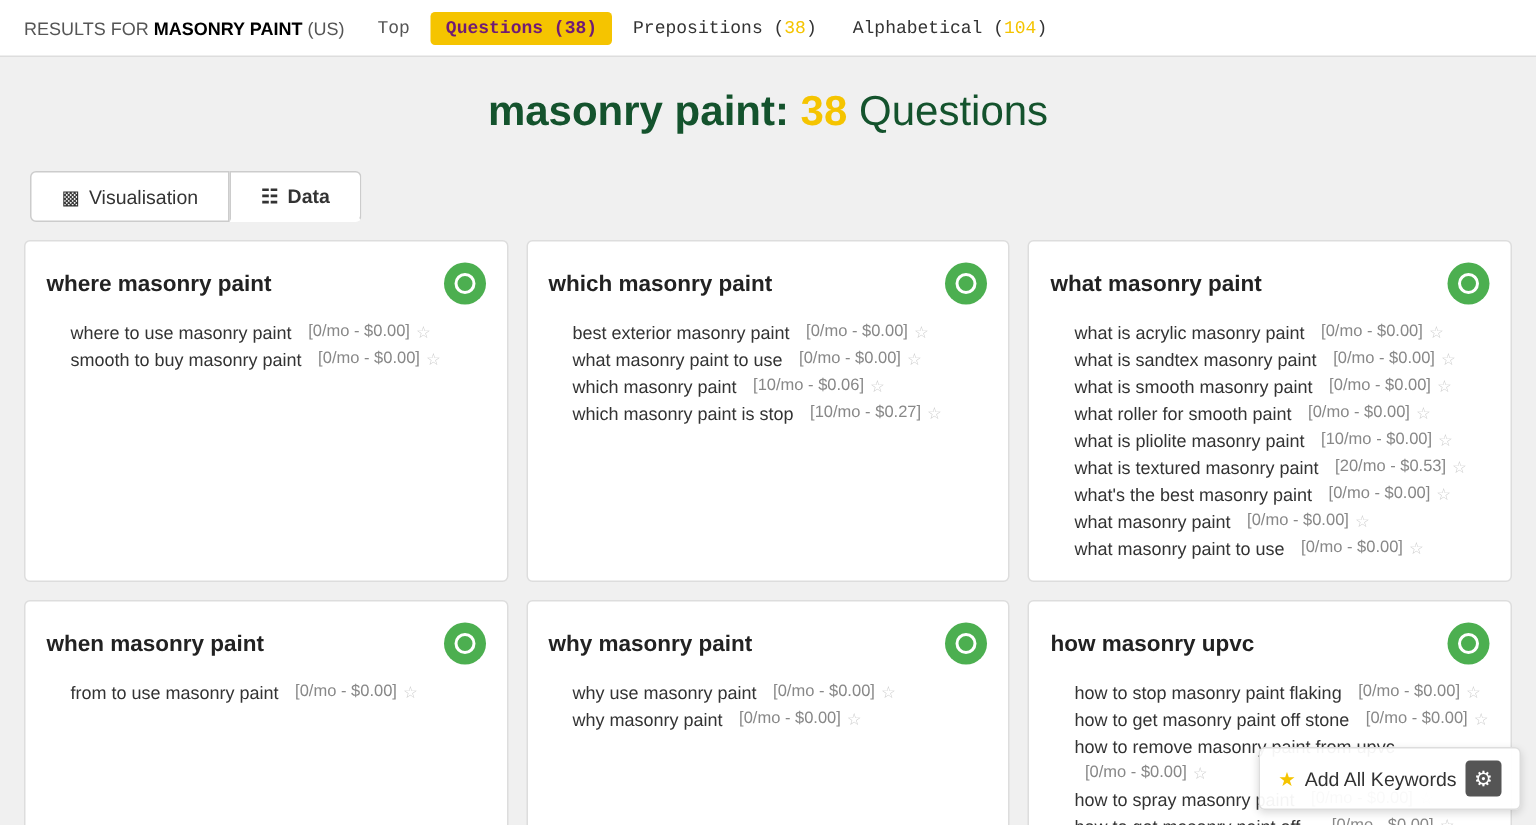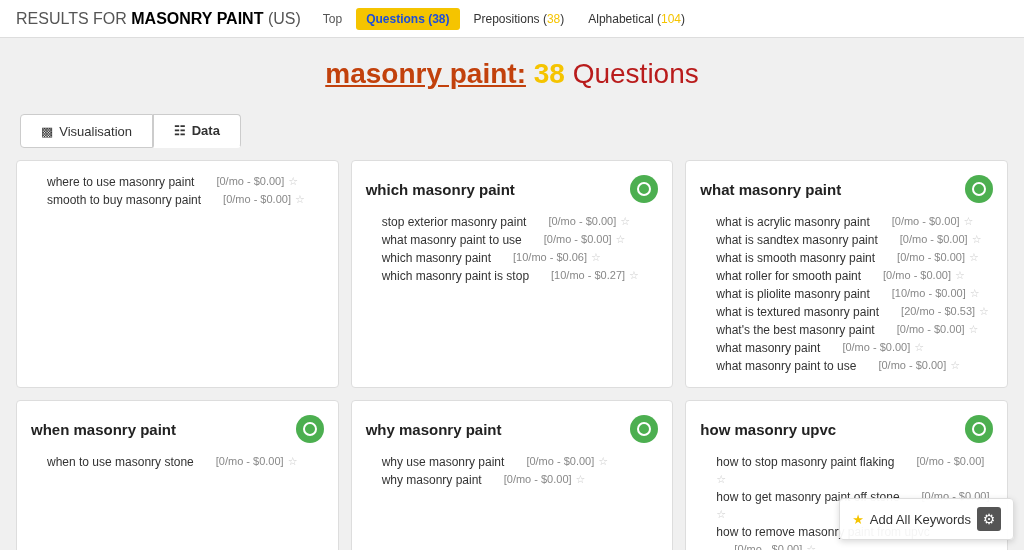--- a/index.html
+++ b/index.html
@@ -19,60 +19,61 @@
       border-bottom: 1px solid #ddd;
       padding: 0 16px;
       height: 38px;
       display: flex;
       align-items: center;
       gap: 12px;
       font-size: 12px;
     }
     .results-label {
       color: #555;
-      font-size: 16px;
+      font-size: 12px;
       text-align: right;
     }
     .results-label strong {
       color: #000;
       text-transform: uppercase;
     }
     .nav-tabs {
       display: flex;
       align-items: flex-start;
       gap: 4px;
+      font-family: Liberation Mono, monospace;
     }
     .nav-tab {
       padding: 4px 10px;
       border-radius: 3px;
       cursor: pointer;
       font-size: 12px;
       color: #555;
     }
     .nav-tab.active {
       background: #f5c400;
-      color: #1d4ed8;
+      color: #701a75;
       font-weight: bold;
     }
     .nav-tab.prepositions, .nav-tab.alphabetical { color: #333; }
 
     
     .page-title-area {
       background: #f0f0f0;
       text-align: center;
       padding: 20px 0 16px;
     }
     .page-title {
       font-size: 28px;
       font-weight: bold;
       color: #222;
     }
-    .page-title .keyword { color: #c2410c; text-decoration: underline; }
+    .page-title .keyword { color: #14532d; }
     .page-title .count-num { color: #f5c400; }
-    .page-title .type-label { color: #b91c1c; font-weight: normal; }
+    .page-title .type-label { color: #14532d; font-weight: normal; }
 
     
     .view-toggle {
       background: #f0f0f0;
       padding: 8px 20px 12px;
       display: flex;
       gap: 0;
     }
     .view-btn {
       display: flex;
@@ -158,21 +159,21 @@
       color: #333;
       display: flex;
       align-items: flex-start;
       gap: 4px;
       flex-wrap: wrap;
     }
     .kw-text { color: #333; }
     .kw-meta {
       color: #888;
       font-size: 11px;
-      margin-left: 18px;
+      margin-left: 7px;
     }
     .star-icon {
       color: #ccc;
       font-size: 11px;
       cursor: pointer;
     }
 
     
     .add-all-btn {
       position: fixed;
@@ -233,41 +234,45 @@
     <span>Visualisation</span>
   </button>
   <button class="view-btn active">
     <span>☷</span>
     <span>Data</span>
   </button>
 </div>
 
 <div class="cards-grid" id="cards-container">
 <div class="card">
+      <div class="card-header">
+        <div class="card-title">where masonry paint</div>
+        <div class="card-btn"></div>
+      </div>
       <ul class="keyword-list">
         <li>
           <span class="kw-text">where to use masonry paint</span>
           <span class="kw-meta">[0/mo - $0.00]</span>
           <span class="star-icon">☆</span>
         </li>
         <li>
           <span class="kw-text">smooth to buy masonry paint</span>
           <span class="kw-meta">[0/mo - $0.00]</span>
           <span class="star-icon">☆</span>
         </li>
       </ul>
     </div>
     <div class="card">
       <div class="card-header">
         <div class="card-title">which masonry paint</div>
         <div class="card-btn"></div>
       </div>
       <ul class="keyword-list">
         <li>
-          <span class="kw-text">stop exterior masonry paint</span>
+          <span class="kw-text">best exterior masonry paint</span>
           <span class="kw-meta">[0/mo - $0.00]</span>
           <span class="star-icon">☆</span>
         </li>
         <li>
           <span class="kw-text">what masonry paint to use</span>
           <span class="kw-meta">[0/mo - $0.00]</span>
           <span class="star-icon">☆</span>
         </li>
         <li>
           <span class="kw-text">which masonry paint</span>
@@ -334,21 +339,21 @@
         </li>
       </ul>
     </div>
     <div class="card">
       <div class="card-header">
         <div class="card-title">when masonry paint</div>
         <div class="card-btn"></div>
       </div>
       <ul class="keyword-list">
         <li>
-          <span class="kw-text">when to use masonry stone</span>
+          <span class="kw-text">from to use masonry paint</span>
           <span class="kw-meta">[0/mo - $0.00]</span>
           <span class="star-icon">☆</span>
         </li>
       </ul>
     </div>
     <div class="card">
       <div class="card-header">
         <div class="card-title">why masonry paint</div>
         <div class="card-btn"></div>
       </div>

